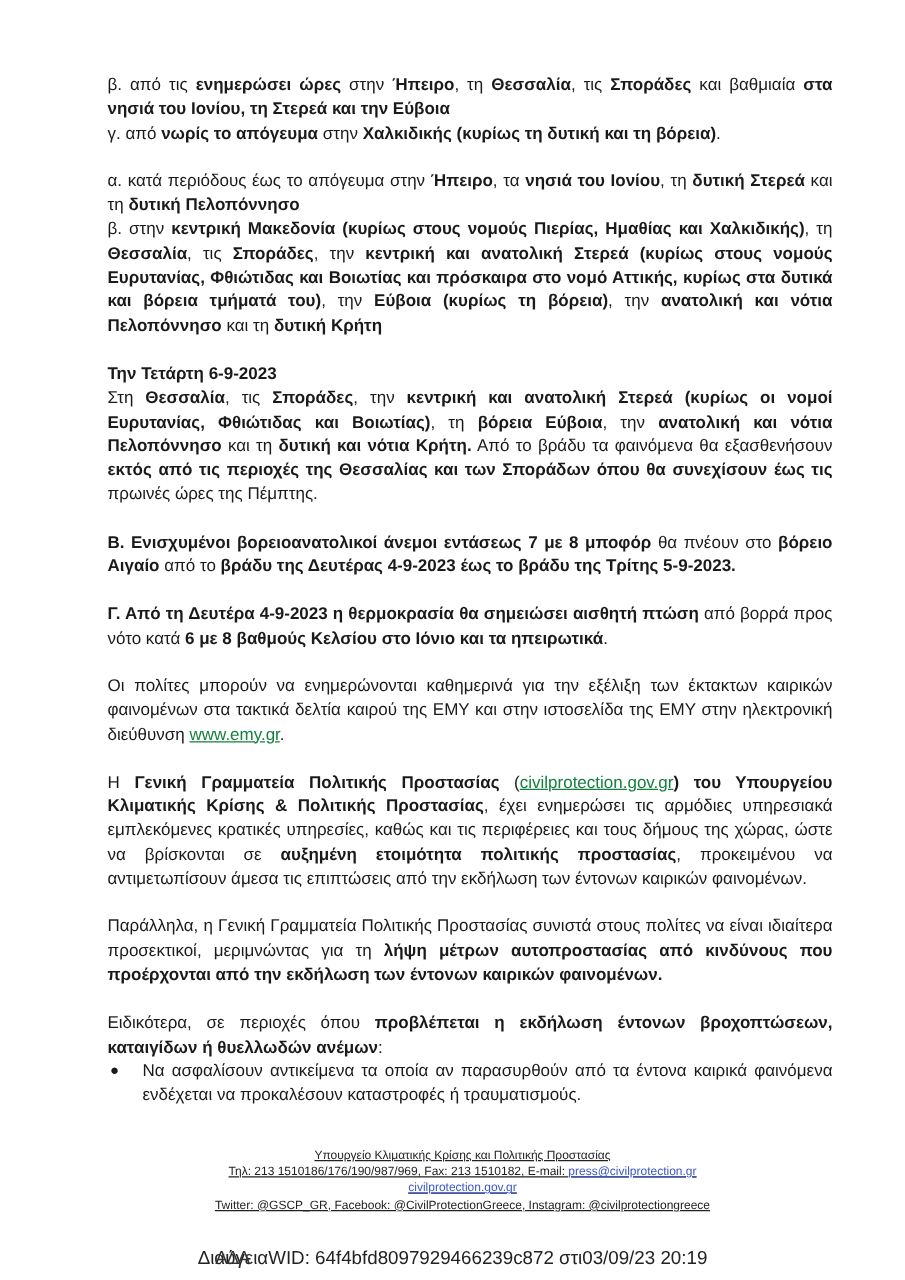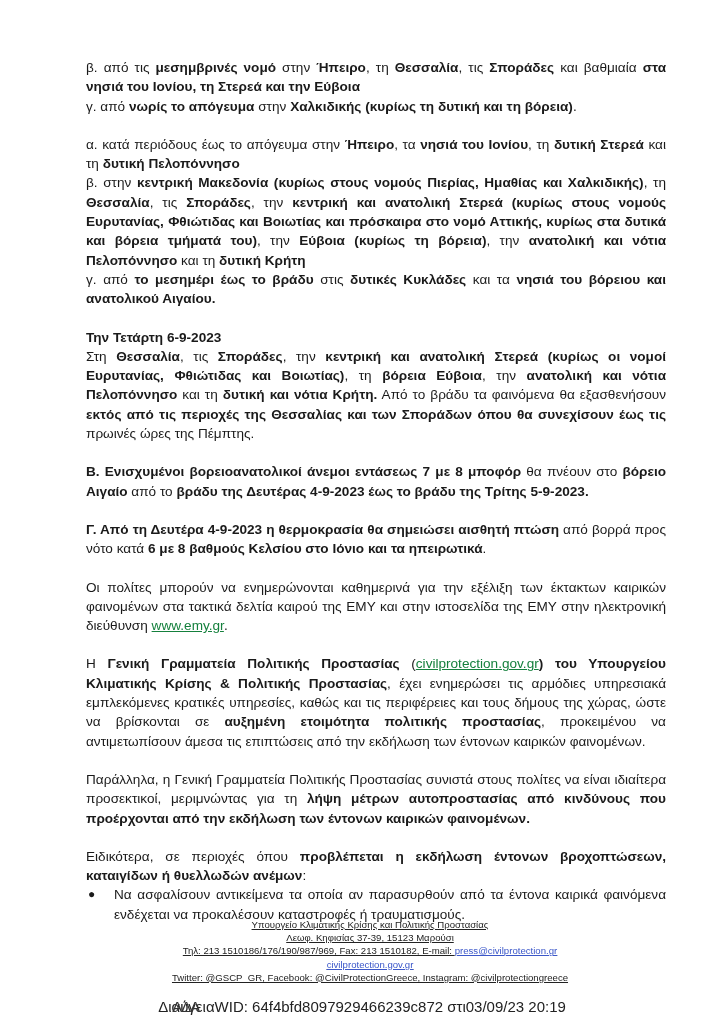--- a/index.html
+++ b/index.html
@@ -21,36 +21,33 @@
            font-family: "Liberation Sans", sans-serif; font-size: 15px; color: #222; }
   .docid .over { position: relative; display: inline-block; }
   .docid .over span.ghost { position: absolute; left: 14px; top: 0; color: #333; letter-spacing: -1px; }
 </style>
 </head>
 <body>
 
 <div class="page">
 
   <p class="just">
-    <span>β. από τις </span><b>μεσημβρινές νομό</b><span> στην </span><b>Ήπειρο</b><span>, τη </span><b>Θεσσαλία</b><span>, τις </span><b>Σποράδες</b><span> και βαθμιαία </span><b>στα νησιά του Ιονίου, τη Στερεά και την Εύβοια</b>
+    <span>β. από τις </span><b>ενημερώσει ώρες</b><span> στην </span><b>Ήπειρο</b><span>, τη </span><b>Θεσσαλία</b><span>, τις </span><b>Σποράδες</b><span> και βαθμιαία </span><b>στα νησιά του Ιονίου, τη Στερεά και την Εύβοια</b>
   </p>
   <p>
     <span>γ. από </span><b>νωρίς το απόγευμα</b><span> στην </span><b>Χαλκιδικής (κυρίως τη δυτική και τη βόρεια)</b><span>.</span>
   </p>
 
   <div class="gap"></div>
 
   <p class="just">
     <span>α. κατά περιόδους έως το απόγευμα στην </span><b>Ήπειρο</b><span>, τα </span><b>νησιά του Ιονίου</b><span>, τη </span><b>δυτική Στερεά</b><span> και τη </span><b>δυτική Πελοπόννησο</b>
   </p>
   <p class="just">
     <span>β. στην </span><b>κεντρική Μακεδονία (κυρίως στους νομούς Πιερίας, Ημαθίας και Χαλκιδικής)</b><span>, τη </span><b>Θεσσαλία</b><span>, τις </span><b>Σποράδες</b><span>, την </span><b>κεντρική και ανατολική Στερεά (κυρίως στους νομούς Ευρυτανίας, Φθιώτιδας και Βοιωτίας και πρόσκαιρα στο νομό Αττικής, κυρίως στα δυτικά και βόρεια τμήματά του)</b><span>, την </span><b>Εύβοια (κυρίως τη βόρεια)</b><span>, την </span><b>ανατολική και νότια Πελοπόννησο</b><span> και τη </span><b>δυτική Κρήτη</b>
-  </p>
-  <p class="just">
-    <span>γ. από </span><b>το μεσημέρι έως το βράδυ</b><span> στις </span><b>δυτικές Κυκλάδες</b><span> και τα </span><b>νησιά του βόρειου και ανατολικού Αιγαίου.</b>
   </p>
 
   <div class="gap"></div>
 
   <p><b>Την Τετάρτη 6-9-2023</b></p>
   <p class="just">
     <span>Στη </span><b>Θεσσαλία</b><span>, τις </span><b>Σποράδες</b><span>, την </span><b>κεντρική και ανατολική Στερεά (κυρίως οι νομοί Ευρυτανίας, Φθιώτιδας και Βοιωτίας)</b><span>, τη </span><b>βόρεια Εύβοια</b><span>, την </span><b>ανατολική και νότια Πελοπόννησο</b><span> και τη </span><b>δυτική και νότια Κρήτη.</b><span> Από το βράδυ τα φαινόμενα θα εξασθενήσουν </span><b>εκτός από τις περιοχές της Θεσσαλίας και των Σποράδων όπου θα συνεχίσουν έως τις</b><span> πρωινές ώρες της Πέμπτης.</span>
   </p>
 
   <div class="gap"></div>
@@ -89,21 +86,20 @@
     <span>Ειδικότερα, σε περιοχές όπου </span><b>προβλέπεται η εκδήλωση έντονων βροχοπτώσεων, καταιγίδων ή θυελλωδών ανέμων</b><span>:</span>
   </p>
   <div class="bullet-row">
     <span class="bullet">●</span>
     <span class="bullet-text">Να ασφαλίσουν αντικείμενα τα οποία αν παρασυρθούν από τα έντονα καιρικά φαινόμενα ενδέχεται να προκαλέσουν καταστροφές ή τραυματισμούς.</span>
   </div>
 </div>
 
 <div class="footer">
   <div>Υπουργείο Κλιματικής Κρίσης και Πολιτικής Προστασίας</div>
-  <div>Λεωφ. Κηφισίας 37-39, 15123 Μαρούσι</div>
   <div>
     <span>Τηλ: 213 1510186/176/190/987/969, Fax: 213 1510182, E-mail: </span><a class="link">press@civilprotection.gr</a>
   </div>
   <div><a class="link">civilprotection.gov.gr</a></div>
   <div>Twitter: @GSCP_GR, Facebook: @CivilProtectionGreece, Instagram: @civilprotectiongreece</div>
 </div>
 
 <div class="docid">
   <span class="over"><span>Διαύγεια</span><span class="ghost">ΑΔΑ</span></span><span>WID: 64f4bfd8097929466239c872 στι03/09/23 20:19</span>
 </div>

